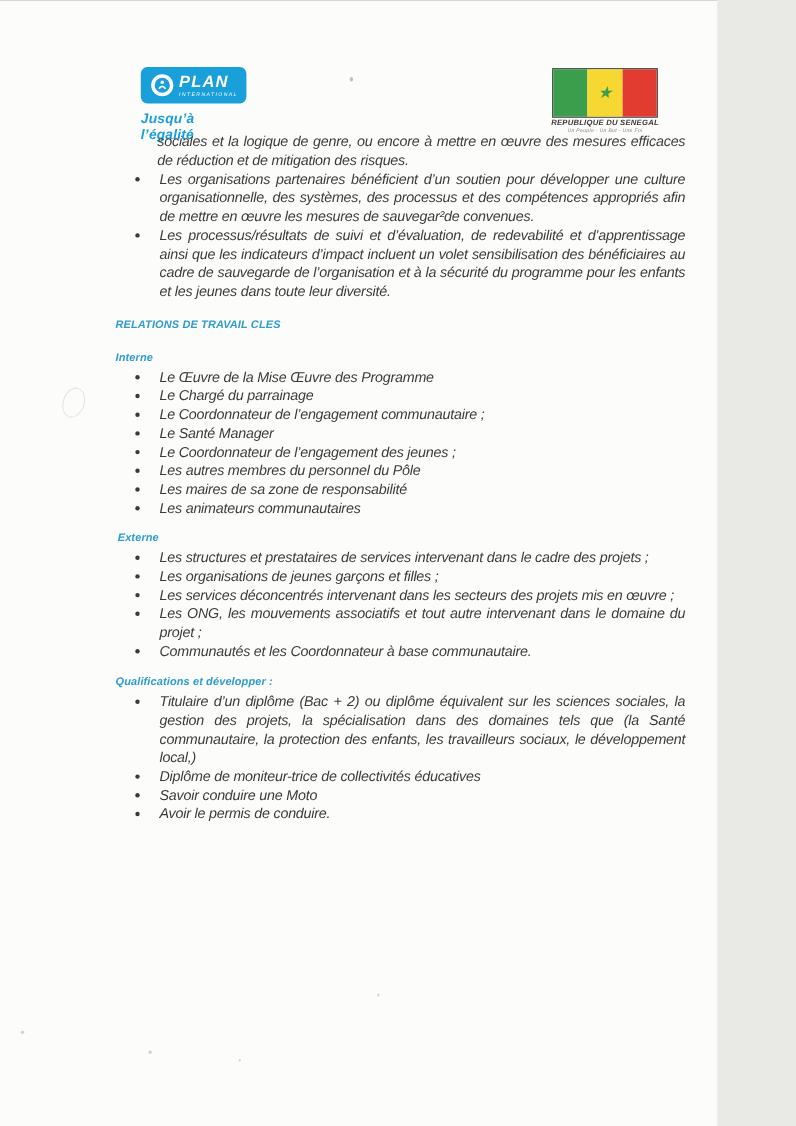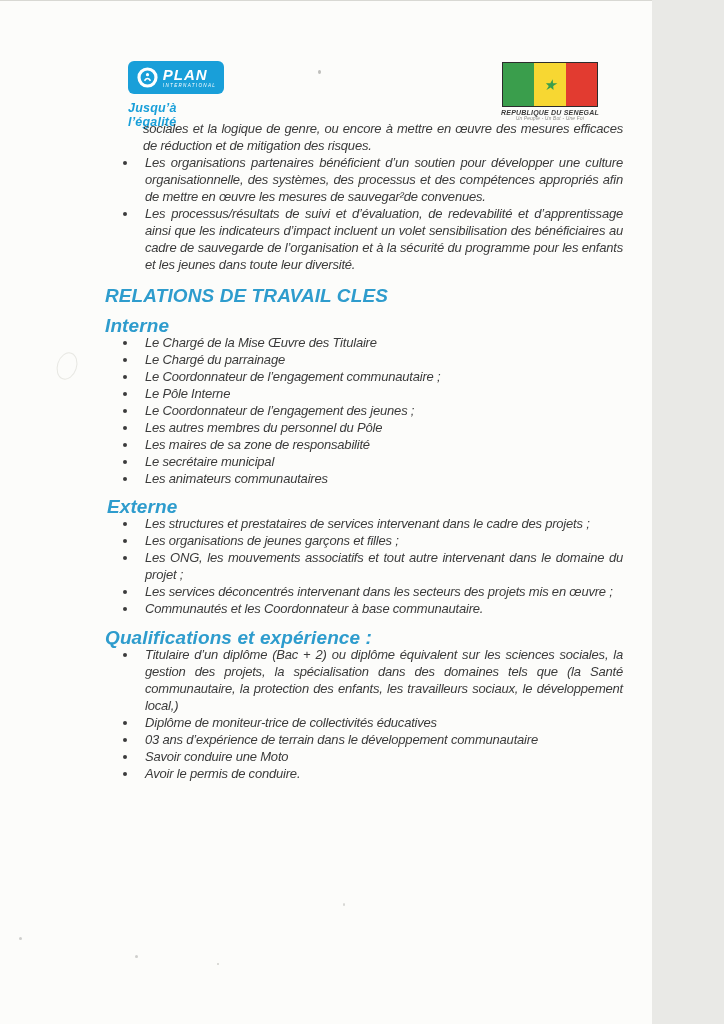--- a/index.html
+++ b/index.html
@@ -57,21 +57,21 @@
     position:absolute;left:135px;top:120px;width:488px;
     font-size:13px;line-height:17px;letter-spacing:-0.2px;
   }
   .content p.cont{margin:0;padding-left:8px;text-align:justify;}
   ul.bullets{list-style:none;margin:0;padding:0;}
   ul.bullets li{position:relative;padding-left:10px;text-align:justify;}
   ul.bullets li::before{
     content:"";position:absolute;left:-12px;top:6.5px;
     width:4px;height:4px;border-radius:50%;background:var(--ink);
   }
-  h2,h3{font-size:19px;font-weight:bold;color:var(--heading-blue);letter-spacing:0.1px;}
+  h2,h3{font-size:10px;font-weight:bold;color:var(--heading-blue);letter-spacing:0.1px;}
   .h-relations{margin:14px 0 0 -30px;}
   .h-interne{margin:13px 0 0 -30px;}
   .h-externe{margin:11px 0 0 -28px;}
   .h-expertise{margin:16px 0 0 -30px;}
   .h-quals{margin:12px 0 0 -30px;}
   .list-intro{margin-top:0;}
   .list-interne{margin-top:10px;}
   .list-externe{margin-top:10px;}
   .list-quals{margin-top:12px;}
 
@@ -133,46 +133,44 @@
 
     <ul class="bullets list-intro">
         <li>Les organisations partenaires bénéficient d’un soutien pour développer une culture organisationnelle, des systèmes, des processus et des compétences appropriés afin de mettre en œuvre les mesures de sauvegar²de convenues.</li>
         <li>Les processus/résultats de suivi et d’évaluation, de redevabilité et d’apprentissage ainsi que les indicateurs d’impact incluent un volet sensibilisation des bénéficiaires au cadre de sauvegarde de l’organisation et à la sécurité du programme pour les enfants et les jeunes dans toute leur diversité.</li>
       </ul>
 
     <h2 class="h-relations">RELATIONS DE TRAVAIL CLES</h2>
 
     <h3 class="h-interne">Interne</h3>
     <ul class="bullets list-interne">
-        <li>Le Chargé de la Mise Œuvre des Titulaire</li>
+        <li>Le Œuvre de la Mise Œuvre des Programme</li>
         <li>Le Chargé du parrainage</li>
         <li>Le Coordonnateur de l’engagement communautaire ;</li>
-        <li>Le Pôle Interne</li>
+        <li>Le Santé Manager</li>
         <li>Le Coordonnateur de l’engagement des jeunes ;</li>
         <li>Les autres membres du personnel du Pôle</li>
         <li>Les maires de sa zone de responsabilité</li>
-        <li>Le secrétaire municipal</li>
         <li>Les animateurs communautaires</li>
       </ul>
 
     <h3 class="h-externe">Externe</h3>
     <ul class="bullets list-externe">
         <li>Les structures et prestataires de services intervenant dans le cadre des projets ;</li>
         <li>Les organisations de jeunes garçons et filles ;</li>
+        <li>Les services déconcentrés intervenant dans les secteurs des projets mis en œuvre ;</li>
         <li>Les ONG, les mouvements associatifs et tout autre intervenant dans le domaine du projet ;</li>
-        <li>Les services déconcentrés intervenant dans les secteurs des projets mis en œuvre ;</li>
         <li>Communautés et les Coordonnateur à base communautaire.</li>
       </ul>
 
 
-    <h3 class="h-quals">Qualifications et expérience :</h3>
+    <h3 class="h-quals">Qualifications et développer :</h3>
     <ul class="bullets list-quals">
         <li>Titulaire d’un diplôme (Bac + 2) ou diplôme équivalent sur les sciences sociales, la gestion des projets, la spécialisation dans des domaines tels que (la Santé communautaire, la protection des enfants, les travailleurs sociaux, le développement local,)</li>
         <li>Diplôme de moniteur-trice de collectivités éducatives</li>
-        <li>03 ans d’expérience de terrain dans le développement communautaire</li>
         <li>Savoir conduire une Moto</li>
         <li>Avoir le permis de conduire.</li>
       </ul>
 
   </div>
 
   <div class="corner-smear"></div>
   <div class="smudge"></div>
   <div class="speck s1"></div>
   <div class="speck s2"></div>

